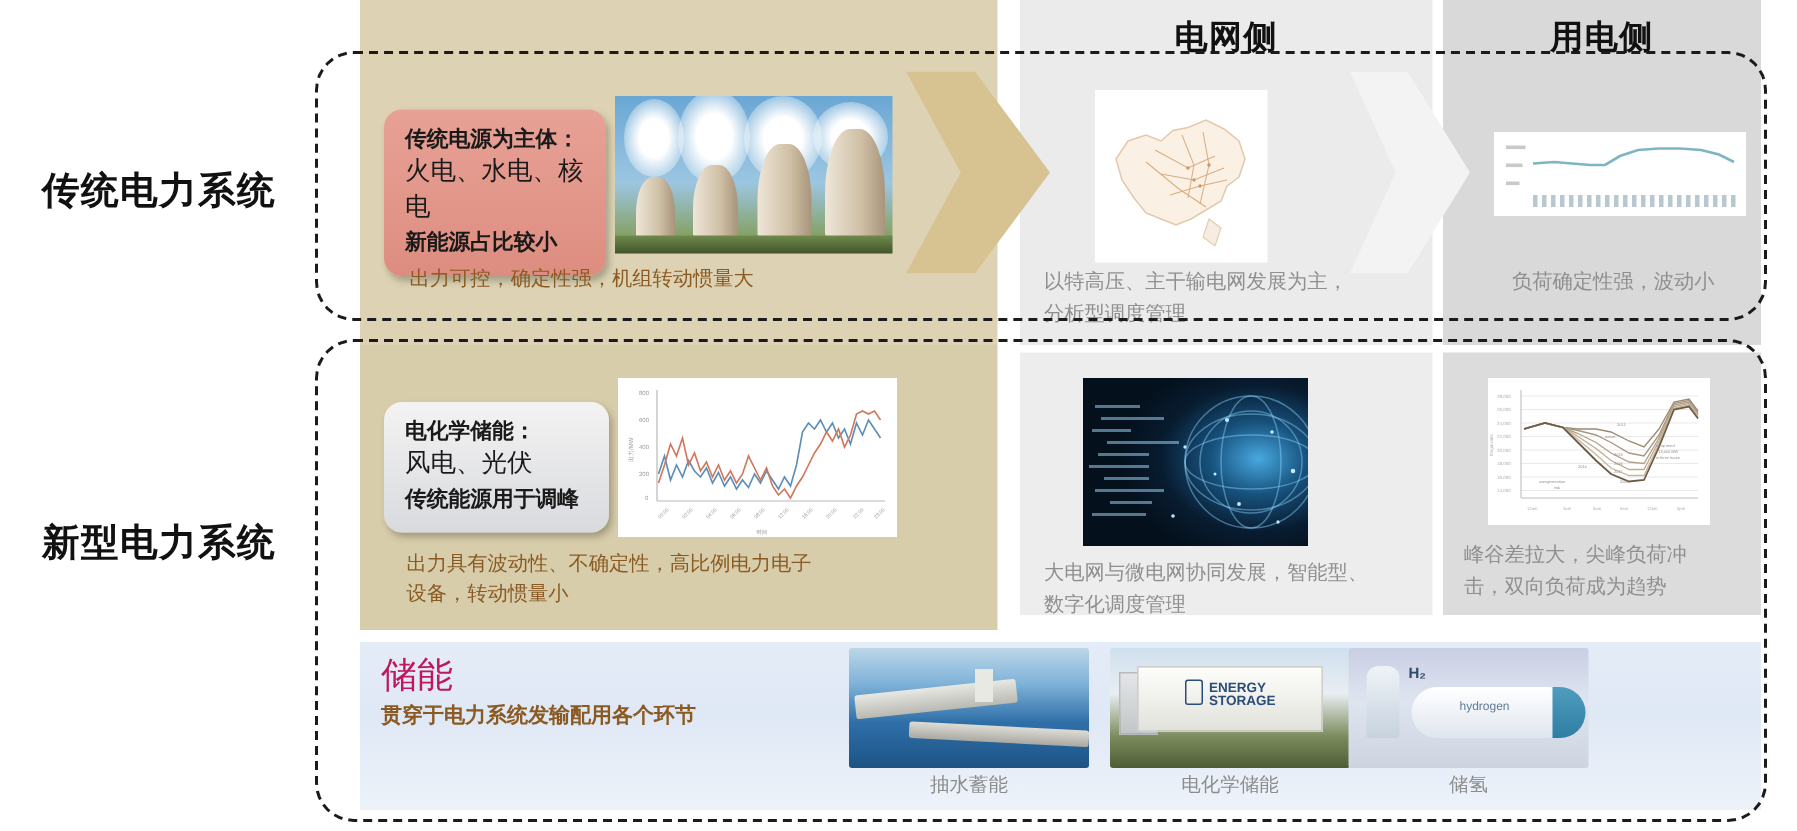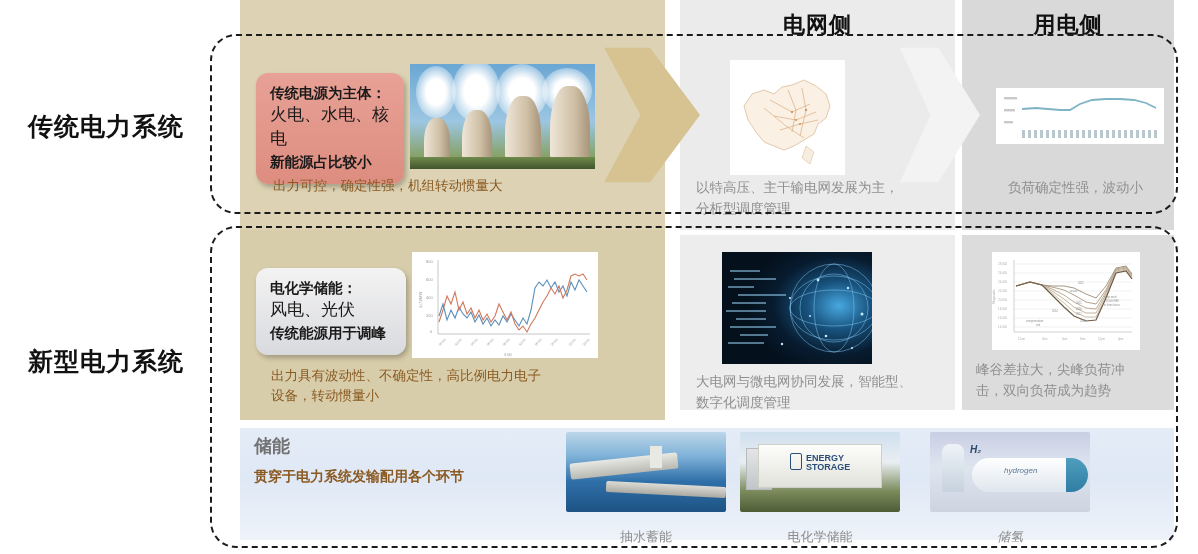--- a/index.html
+++ b/index.html
@@ -127,31 +127,31 @@
      background: radial-gradient(circle at 78% 48%, #2a7fb8 0%, #16486c 32%, #0a2238 62%, #05101c 100%); }
   
   .img-duck { left: 992px; top: 252px; width: 148px; height: 98px; background:#fff; }
 
   
   .storage-band {
     position: absolute; left: 240px; top: 428px; width: 934px; height: 112px;
     background: linear-gradient(180deg,#e4ecf7 0%, #dfe8f5 45%, #eef3fa 100%);
   }
   .st-title {
-    position:absolute; left:254px; top:434px; font-size:18px; font-weight:bold; color:#737373;
+    position:absolute; left:254px; top:434px; font-size:24px; font-weight:normal; color:#be185d;
   }
   .st-sub {
     position:absolute; left:254px; top:468px; font-size:14px; color:#8a5a22; font-weight:bold;
   }
   .st-item { position:absolute; top:432px; width:160px; }
   .st-item .st-img { width:160px; height:80px; border-radius:2px; overflow:hidden; position:relative; }
-  .st-item .st-lbl { margin-top:16px; text-align:center; font-size:13px; color:#8c8c8c; }
+  .st-item .st-lbl { margin-top:2px; text-align:center; font-size:13px; color:#8c8c8c; }
   .si-1 { left: 566px; }
   .si-2 { left: 740px; }
-  .si-3 { left: 930px; font-style: italic; }
+  .si-3 { left: 899px; }
 
   
   .ph { background: linear-gradient(180deg,#bcd6e8 0%,#7fb2d8 30%,#2f6fa8 62%,#1d5384 100%); }
   .ph-dam { position:absolute; left:4px; top:26px; width:108px; height:16px;
             background:linear-gradient(180deg,#e8e8e4,#b9b9b2); transform:rotate(-6deg); border-radius:2px;}
   .ph-dam2{ position:absolute; left:40px; top:52px; width:120px; height:11px;
             background:linear-gradient(180deg,#dedcd6,#a9a9a2); transform:rotate(3deg); border-radius:2px;}
   .ph-tow { position:absolute; left:84px; top:14px; width:12px; height:22px; background:#e9e9e4; }
   
   .bc { background: linear-gradient(180deg,#cfe0ee 0%,#e9eef2 38%,#7b8b5c 74%,#4e5c36 100%); }

